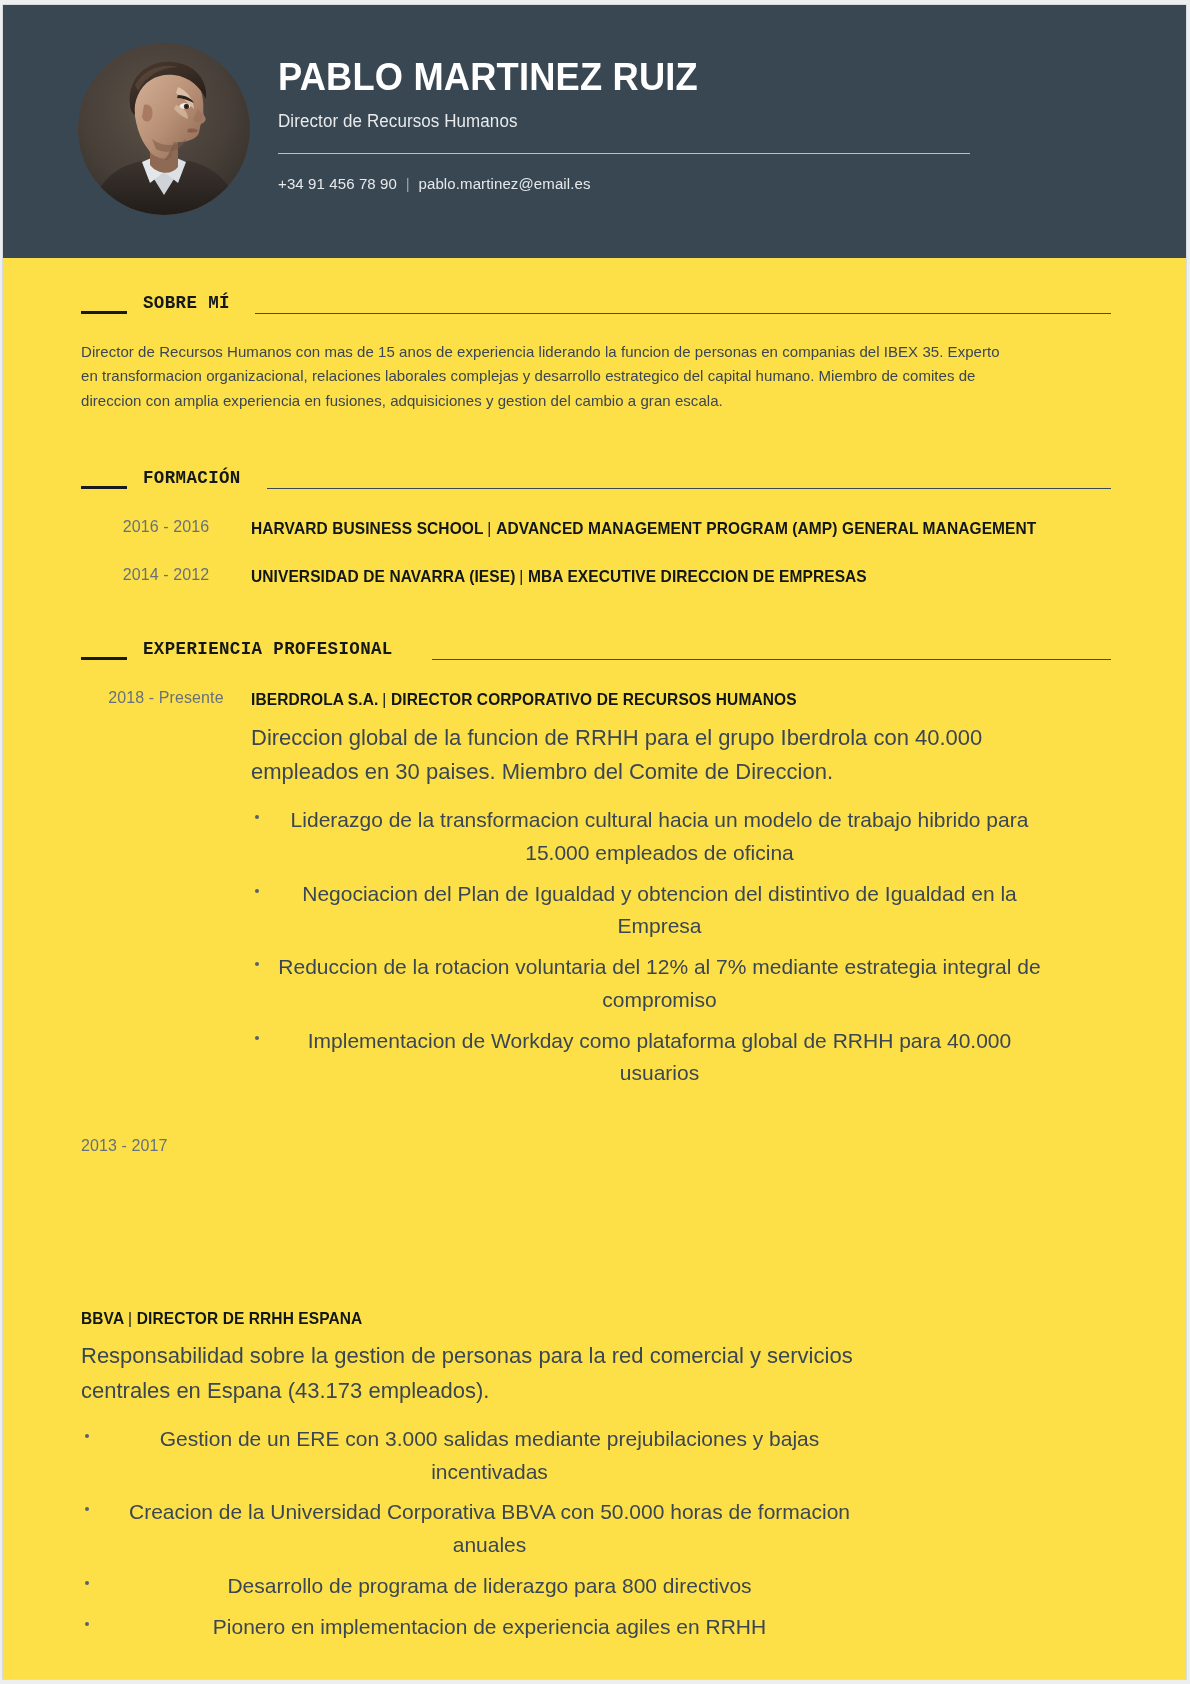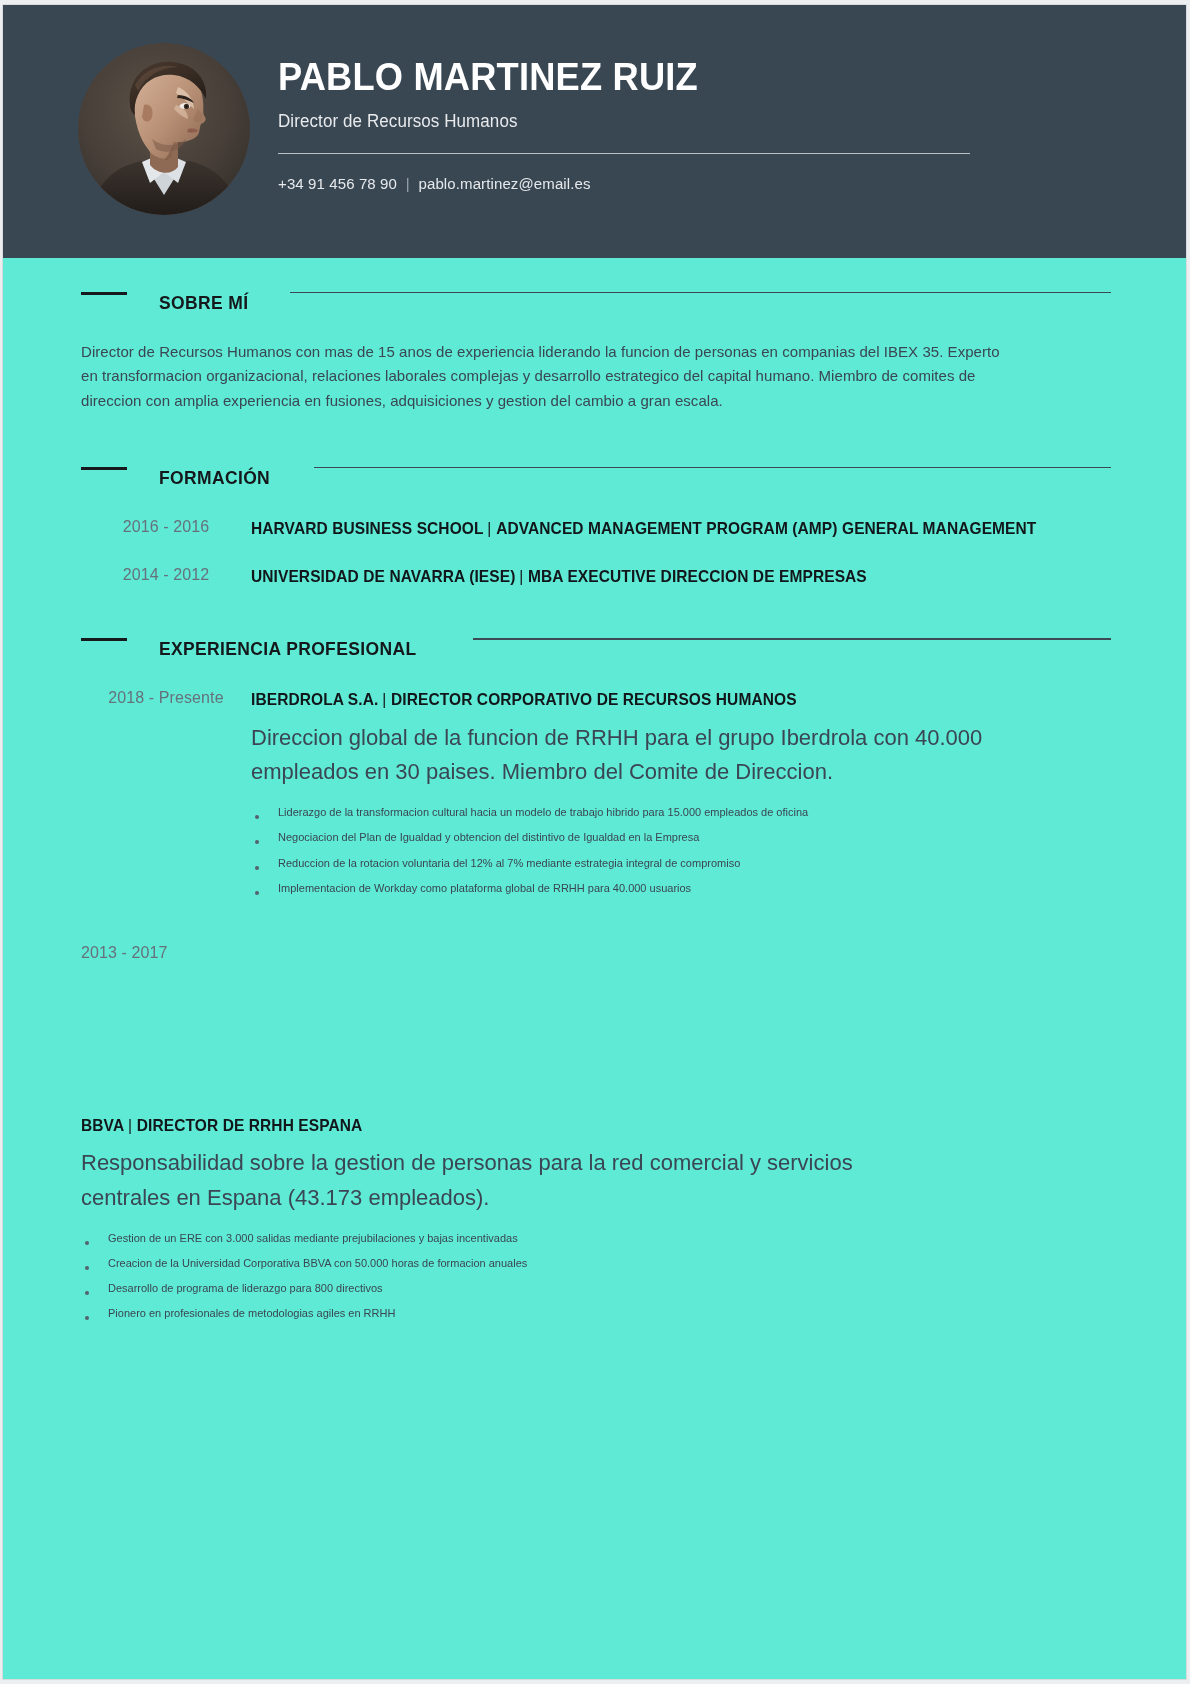--- a/index.html
+++ b/index.html
@@ -13,21 +13,21 @@
     font-family: "Liberation Sans", sans-serif;
     -webkit-font-smoothing: antialiased;
   }
 
   .page {
     position: absolute;
     left: 3px;
     top: 5px;
     width: 1183px;
     height: 1674px;
-    background: #5eead4;
+    background: #fde047;
     box-shadow: 0 0 0 1px #d8dadd;
     overflow: hidden;
   }
 
   
   .header {
     position: relative;
     height: 253px;
     background: #394753;
     display: flex;
@@ -105,22 +105,23 @@
   .body {
     padding: 0 75px 0 78px;
   }
 
   .section {
     margin-top: 0;
   }
 
   .section-head {
     display: flex;
-    align-items: flex-start;
-    gap: 16px;
+    align-items: flex-end;
+    gap: 0;
+    font-family: Liberation Mono, monospace;
   }
   .section-dash {
     width: 46px;
     height: 3px;
     background: #161a1d;
     flex: 0 0 auto;
   }
   .section-title {
     margin-left: 16px;
     font-size: 19px;
@@ -190,23 +191,24 @@
   ul.bullets {
     margin: 14px 0 0 0;
     padding: 0;
     list-style: none;
     max-width: 790px;
   }
   ul.bullets li {
     position: relative;
     padding-left: 27px;
     margin-bottom: 8px;
-    font-size: 11px;
+    font-size: 21px;
     line-height: 1.56;
     color: #3a4654;
+    text-align: center;
   }
   ul.bullets li::before {
     content: "";
     position: absolute;
     left: 4px;
     top: 11px;
     width: 4px;
     height: 4px;
     border-radius: 50%;
     background: #55616d;
@@ -371,20 +373,20 @@
         <div class="dates">2013 - 2017</div>
         <div class="detail">
           <div class="entry-title">
             <span>BBVA</span><span class="bar">|</span><span>DIRECTOR DE RRHH ESPANA</span>
           </div>
           <div class="entry-desc">Responsabilidad sobre la gestion de personas para la red comercial y servicios centrales en Espana (43.173 empleados).</div>
           <ul class="bullets">
             <li>Gestion de un ERE con 3.000 salidas mediante prejubilaciones y bajas incentivadas</li>
             <li>Creacion de la Universidad Corporativa BBVA con 50.000 horas de formacion anuales</li>
             <li>Desarrollo de programa de liderazgo para 800 directivos</li>
-            <li>Pionero en profesionales de metodologias agiles en RRHH</li>
+            <li>Pionero en implementacion de experiencia agiles en RRHH</li>
           </ul>
         </div>
       </div>
 
     </div>
   </div>
 </div>
 
 </body></html>

